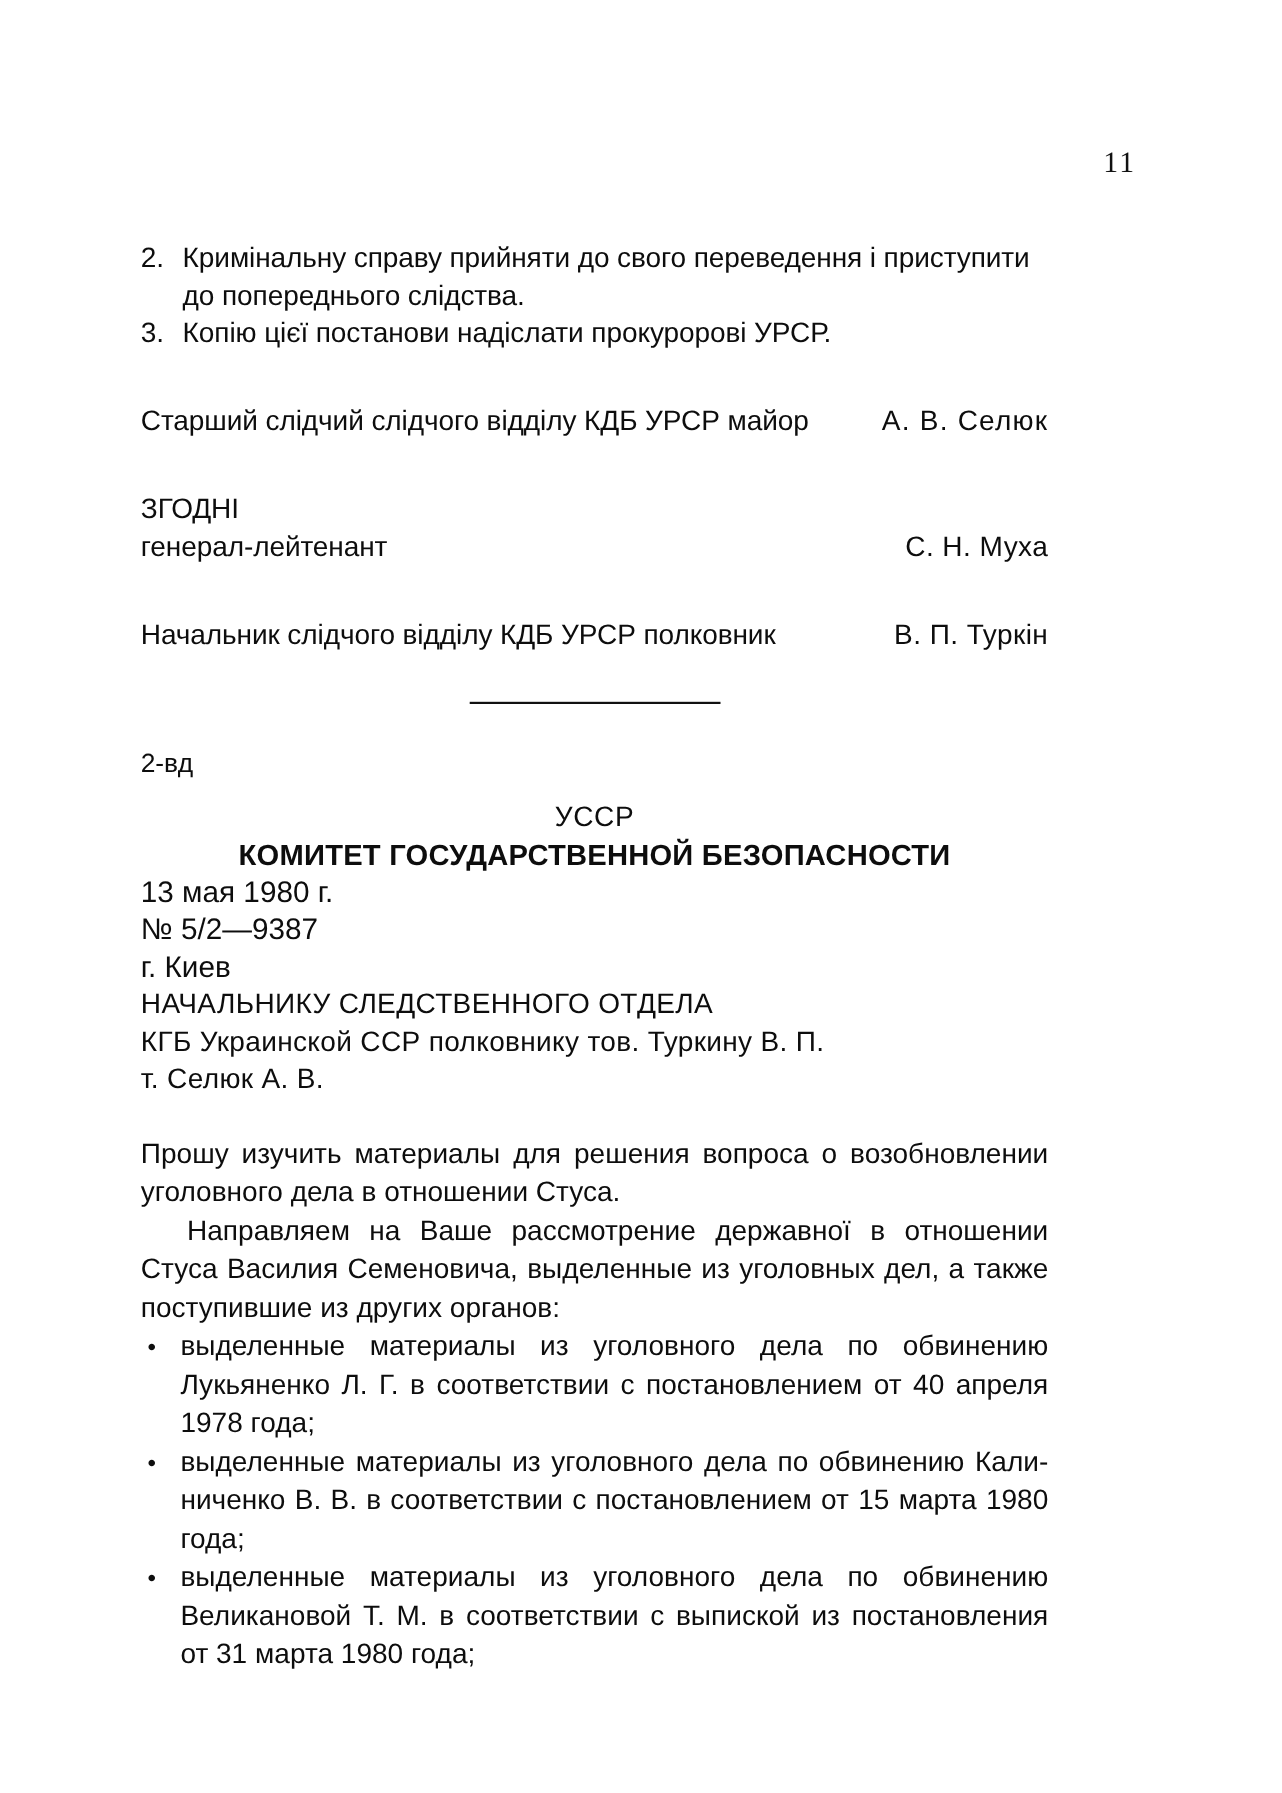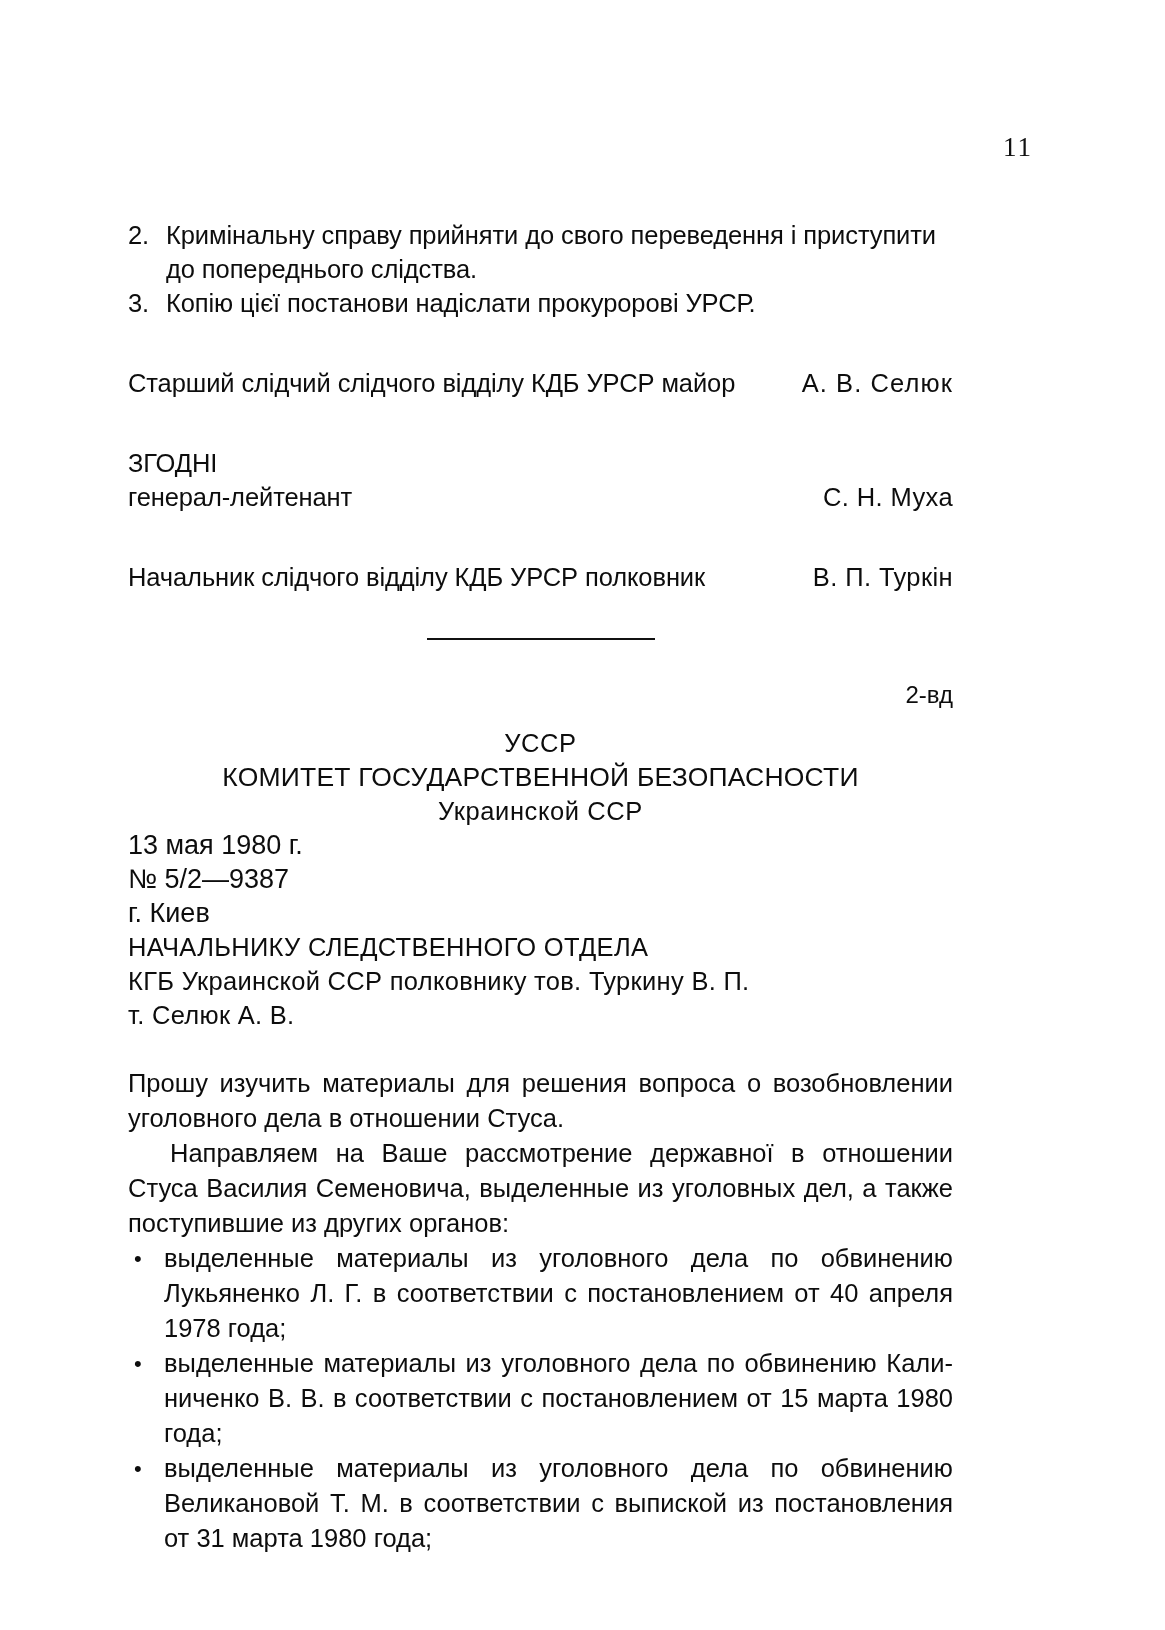--- a/index.html
+++ b/index.html
@@ -101,34 +101,34 @@
     width: 228px;
     height: 0;
     border-top: 2px solid #111;
   }
 
   
   .marginal {
     margin-top: 40px;
     font-size: 24px;
     line-height: 30px;
-    text-align: right;
   }
   .letterhead {
     text-align: center;
     margin-top: 16px;
   }
   .lh-line {
     font-size: 25.5px;
     line-height: 34px;
     letter-spacing: 0.6px;
   }
   .lh-line.big {
     font-size: 26.5px;
     letter-spacing: 0.2px;
+    font-weight: bold;
   }
   .meta-line {
     font-size: 27px;
     line-height: 34px;
   }
   .addressee-caps {
     font-size: 25.5px;
     line-height: 34px;
     letter-spacing: 0.3px;
   }
@@ -220,21 +220,20 @@
       </div>
     </div>
 
     <div>
 
       <div class="marginal doc-text">2-вд</div>
 
       <div class="letterhead">
         <div class="lh-line">УССР</div>
         <div class="lh-line big">КОМИТЕТ ГОСУДАРСТВЕННОЙ БЕЗОПАСНОСТИ</div>
-        <div class="lh-line">Украинской ССР</div>
       </div>
 
       <div class="meta-line">13 мая 1980 г.</div>
       <div class="meta-line">№ 5/2—9387</div>
       <div class="meta-line">г. Киев</div>
 
       <div class="addressee-caps">НАЧАЛЬНИКУ СЛЕДСТВЕННОГО ОТДЕЛА</div>
       <div class="addressee-caps">КГБ Украинской ССР полковнику тов. Туркину В. П.</div>
       <div class="addressee-caps">т. Селюк А. В.</div>
 

